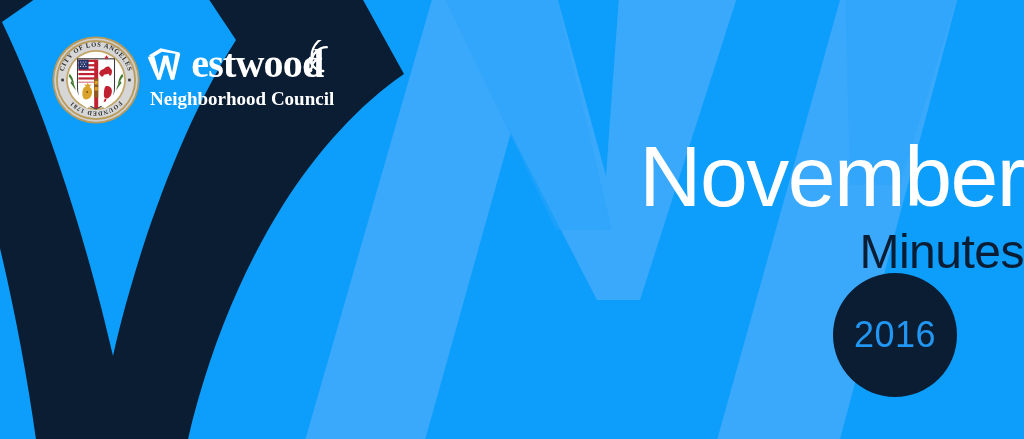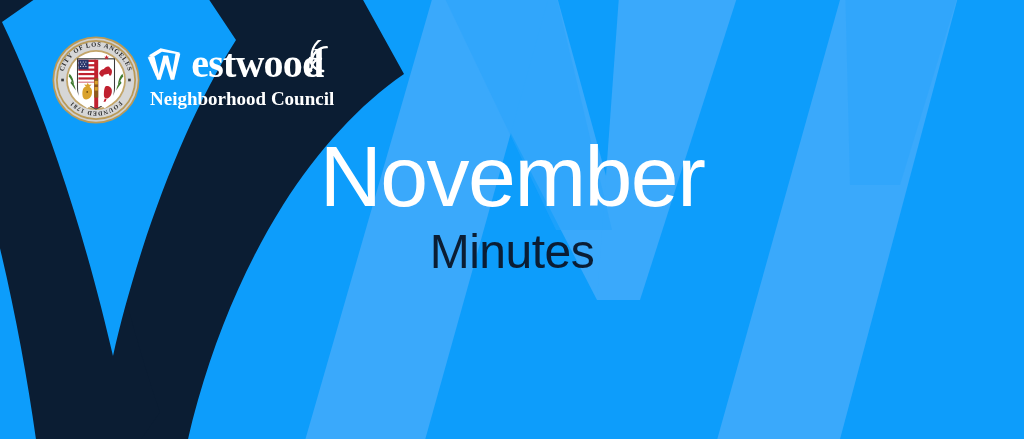--- a/index.html
+++ b/index.html
@@ -92,21 +92,21 @@
     letter-spacing: 0px;
     white-space: nowrap;
   }
 
   
   #headline-block {
     position: absolute;
     left: 0;
     top: 128px;
     width: 1024px;
-    text-align: center;
+    text-align: right;
   }
   #month-title {
     color: #ffffff;
     font-family: "Liberation Sans", sans-serif;
     font-weight: normal;
     font-size: 86px;
     line-height: 96px;
     letter-spacing: -1.5px;
     margin: 0;
     padding: 0;
@@ -349,14 +349,17 @@
 
       <div id="council-text">Neighborhood Council</div>
     </div>
   </div>
 
   <div id="headline-block">
     <div id="month-title">November</div>
     <div id="doc-subtitle">Minutes</div>
   </div>
 
+  <div id="year-badge">
+    <span id="year-badge-label">2016</span>
+  </div>
 
 </div>
 
 </body></html>

